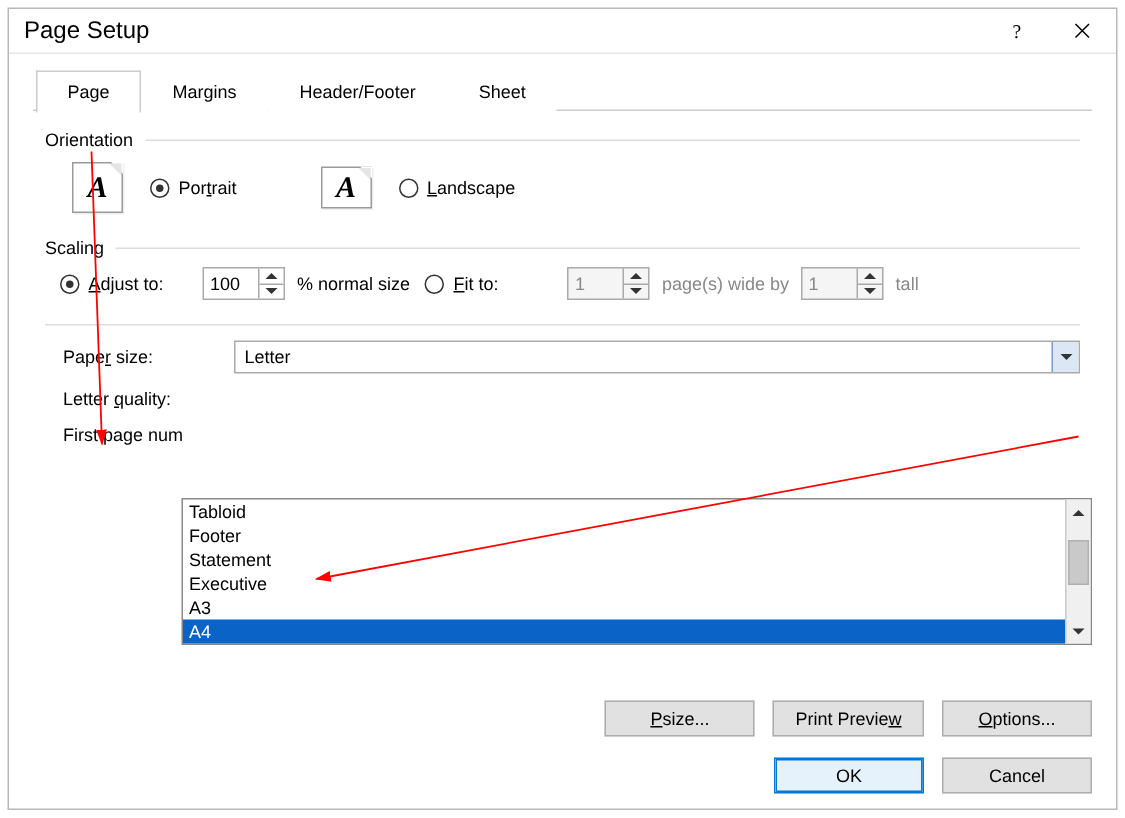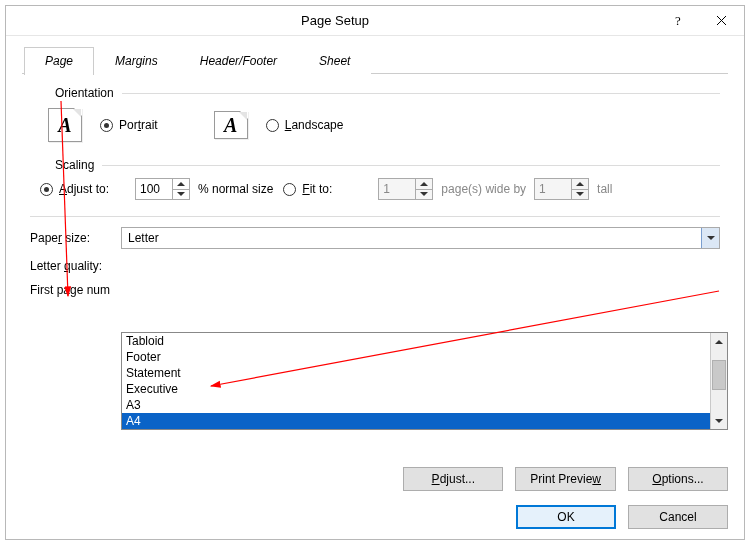--- a/index.html
+++ b/index.html
@@ -18,47 +18,46 @@
     width: 740px; height: 535px;
     border: 1px solid #b8b8b8;
     background: #fff;
   }
   .titlebar {
     height: 30px;
     display: flex; align-items: center;
     padding-left: 10px;
     border-bottom: 1px solid #e6e6e6;
   }
-  .titlebar .title { flex: 1; font-size: 13px; text-align: center; }
+  .titlebar .title { flex: 1; font-size: 16px; }
   .titlebar .tbtn {
     width: 45px; height: 30px; display:flex; align-items:center; justify-content:center;
     font-family: "Segoe UI", sans-serif;
   }
   .titlebar svg { display:block; }
   .content { padding: 10px 16px 0 16px; position: relative; height: 505px;}
   .tabs {
     display: flex; position: relative; top: 1px; z-index: 2;
     padding-left: 2px;
-    font-style: italic;
   }
   .tab {
     padding: 6px 20px 6px 20px; border: 1px solid #cccccc; border-bottom: none;
     background: #fff; margin-right: 0px;
     color: #000;
   }
   .tab.inactive { background: #fff; border-color: transparent; border-bottom:1px solid transparent;}
   .tab.active { border-color: #cccccc; background:#fff;}
   .tabstrip-line { border-top: 1px solid #cccccc; margin-top:-1px; z-index:1; position:relative;}
   .tabs .tab.active { position:relative; }
   .tabs .tab.active::after{
     content:""; position:absolute; left:0; right:0; bottom:-1px; height:2px; background:#fff;
   }
   .panel { padding: 12px 8px 0 8px; }
   .group-line { display:flex; align-items:center; }
-  .group-line .gt { padding-right:8px;margin-left:25px; }
+  .group-line .gt { padding-right:8px; }
   .group-line .gline { flex:1; border-top:1px solid #dcdcdc; }
 
   .orientation-row {
     display:flex; align-items:center; gap: 18px;
     padding: 8px 4px 16px 18px;
   }
   .page-icon {
     width: 34px; height: 34px; border:1px solid #9a9a9a; background:#fff;
     display:flex; align-items:center; justify-content:center;
     box-shadow: 1px 1px 0 #00000010;
@@ -97,21 +96,21 @@
     border:none; outline:none; width:36px; text-align:left; padding:0 4px;
     font: inherit; background:transparent; color:inherit;
   }
   .spin-btns { display:flex; flex-direction:column; border-left:1px solid #aaaaaa; width:17px;}
   .spin-btns .sb { flex:1; display:flex; align-items:center; justify-content:center;}
   .spin-btns .sb + .sb { border-top:1px solid #aaaaaa;}
   .tri-up { width:0;height:0;border-left:4px solid transparent;border-right:4px solid transparent;border-bottom:4px solid #333;}
   .tri-down{ width:0;height:0;border-left:4px solid transparent;border-right:4px solid transparent;border-top:4px solid #333;}
   .disabled-text { color:#888; }
 
-  .form-row { display:flex; align-items:center; gap: 1px; margin: 10px 0 10px 0;}
+  .form-row { display:flex; align-items:center; gap: 24px; margin: 10px 0 10px 12px;}
   .form-row .flabel { min-width: 90px; }
 
   .combo {
     flex:1; display:flex; align-items:stretch; border:1px solid #aaaaaa; height:22px; background:#fff;
   }
   .combo .cval { flex:1; padding: 3px 6px; }
   .combo .cbtn {
     width:18px; border-left:1px solid #7a9ecf;
     background:#dbe7f5;
     display:flex; align-items:center; justify-content:center;
@@ -301,21 +300,21 @@
           </div>
           <div class="arrow bottom">
               <span class="tri-down"></span>
             </div>
         </div>
       </div>
     </div>
 
     <div class="btnrow">
       <div class="button">
-          <span><span class="u">P</span><span>djust...</span></span>
+          <span><span class="u">P</span><span>size...</span></span>
         </div>
       <div class="button">
           <span><span>Print Previe</span><span class="u">w</span></span>
         </div>
       <div class="button">
           <span><span class="u">O</span><span>ptions...</span></span>
         </div>
     </div>
     <div class="btnrow2">
       <div class="button primary">OK</div>

